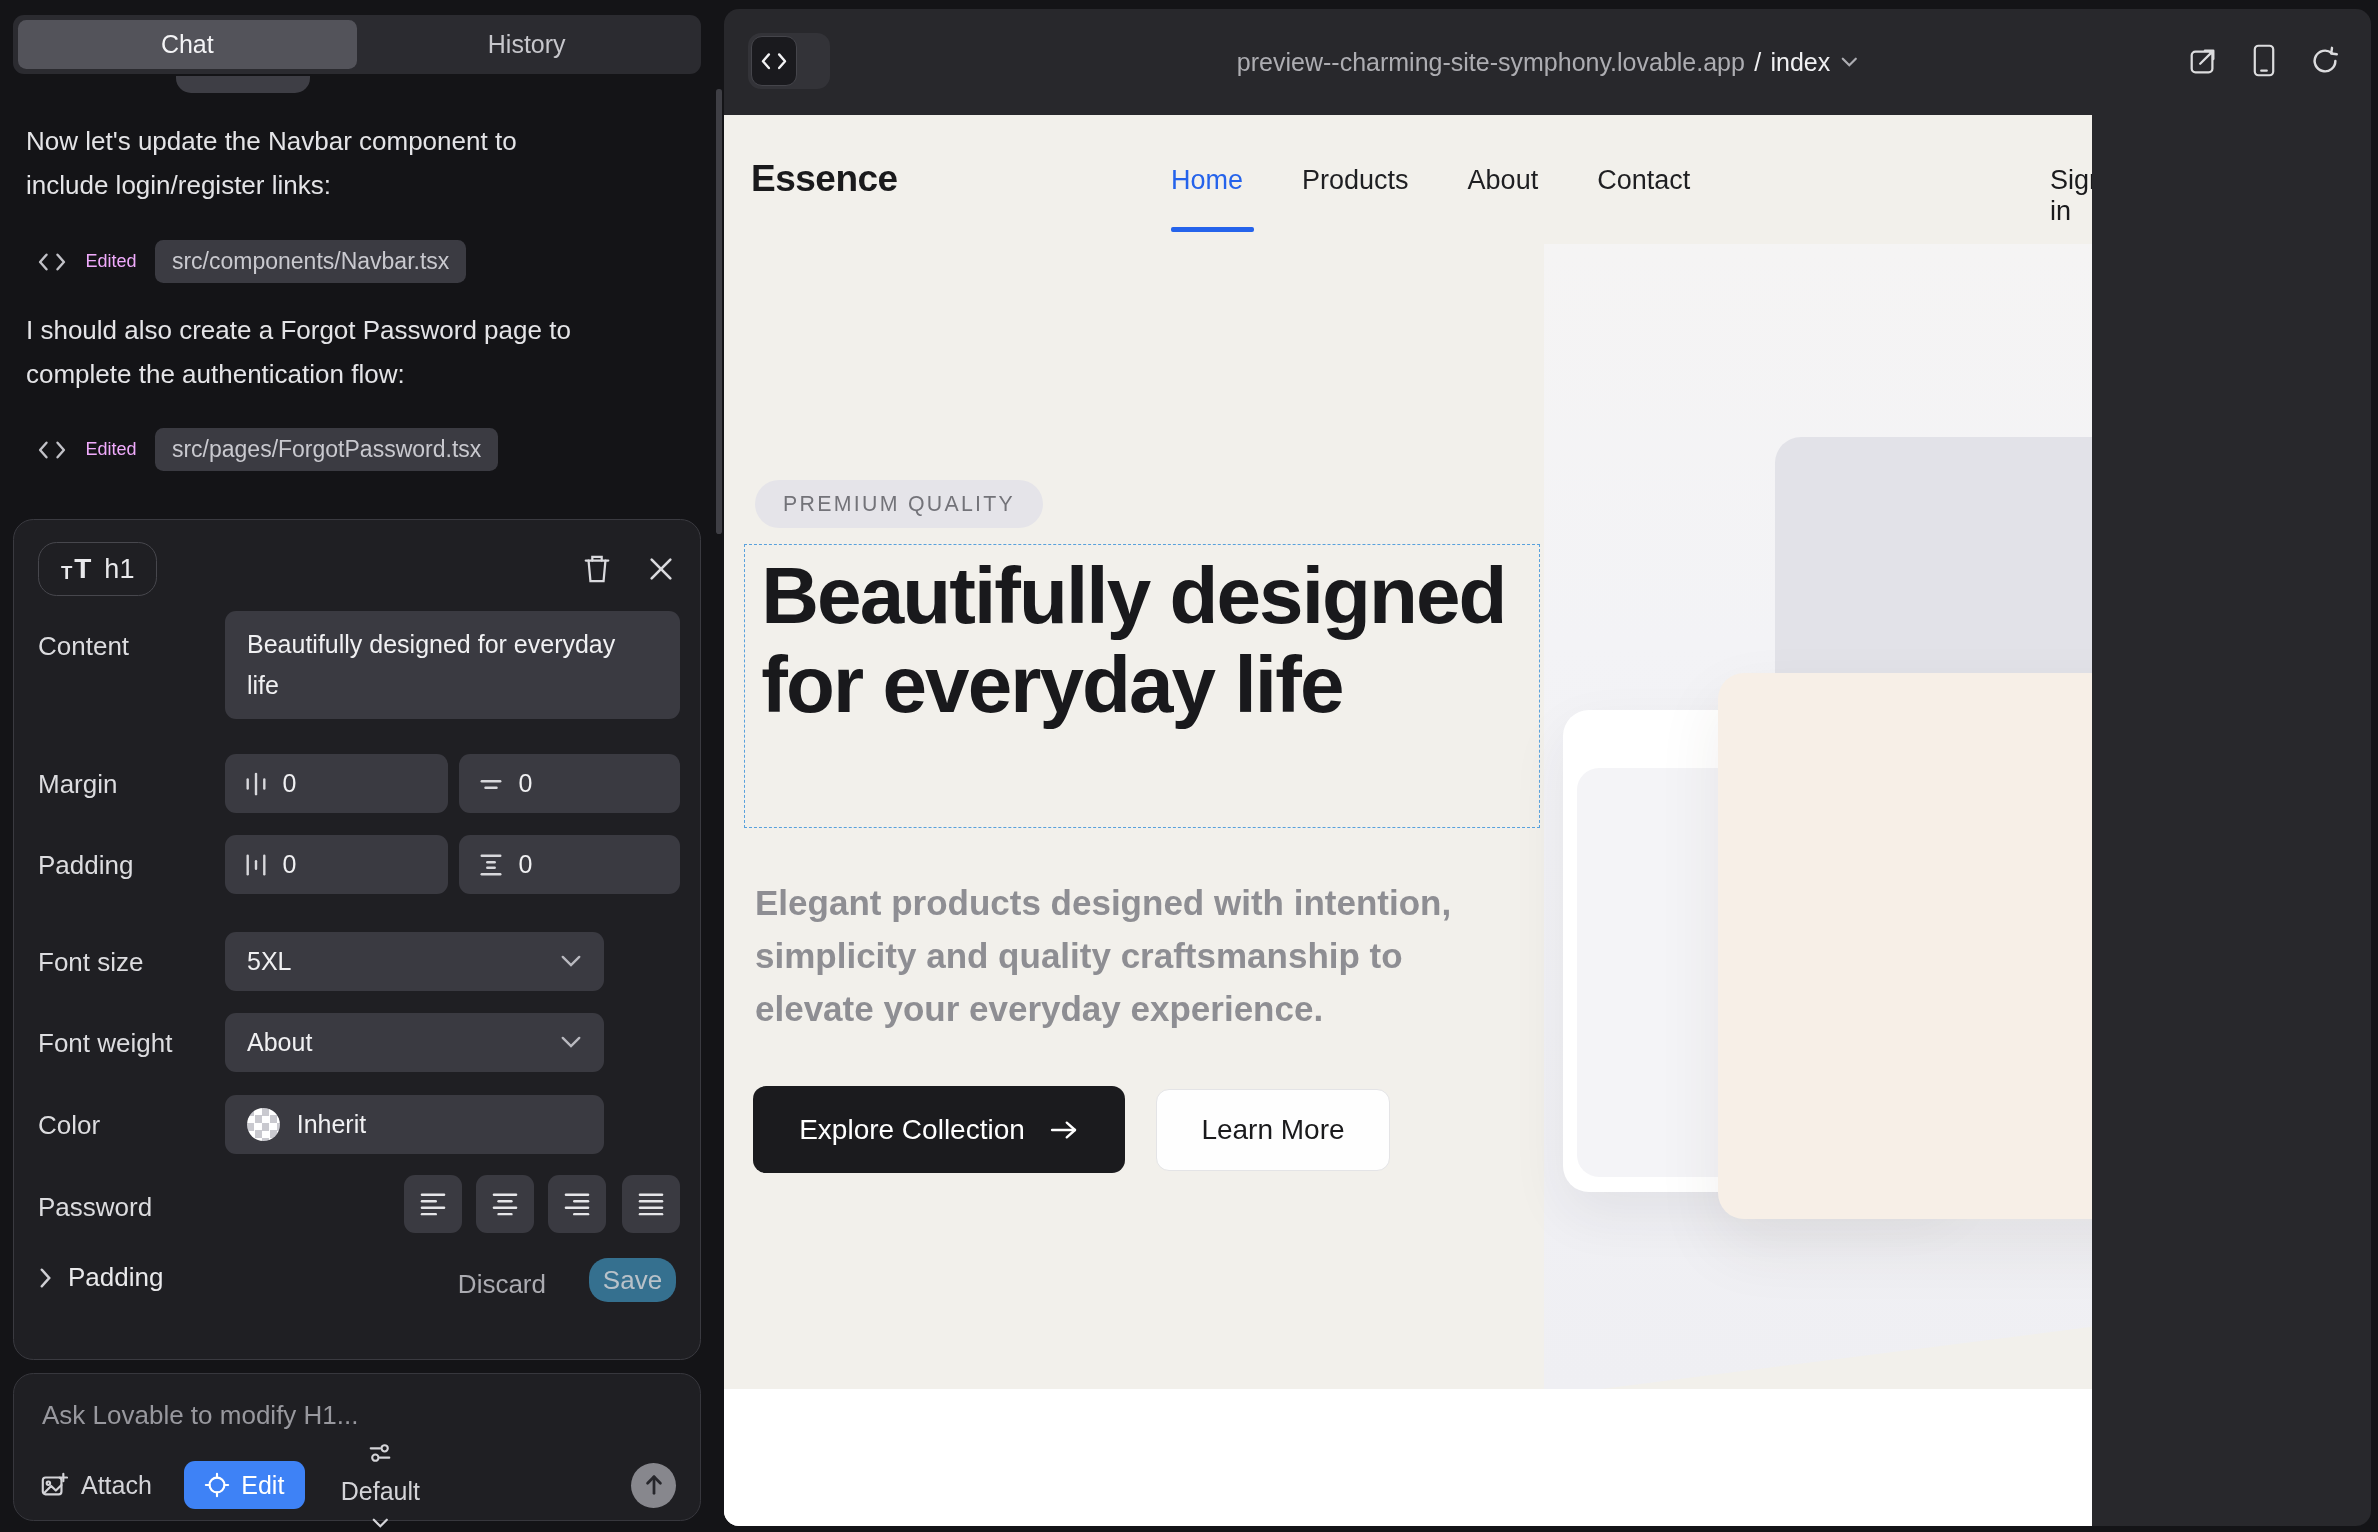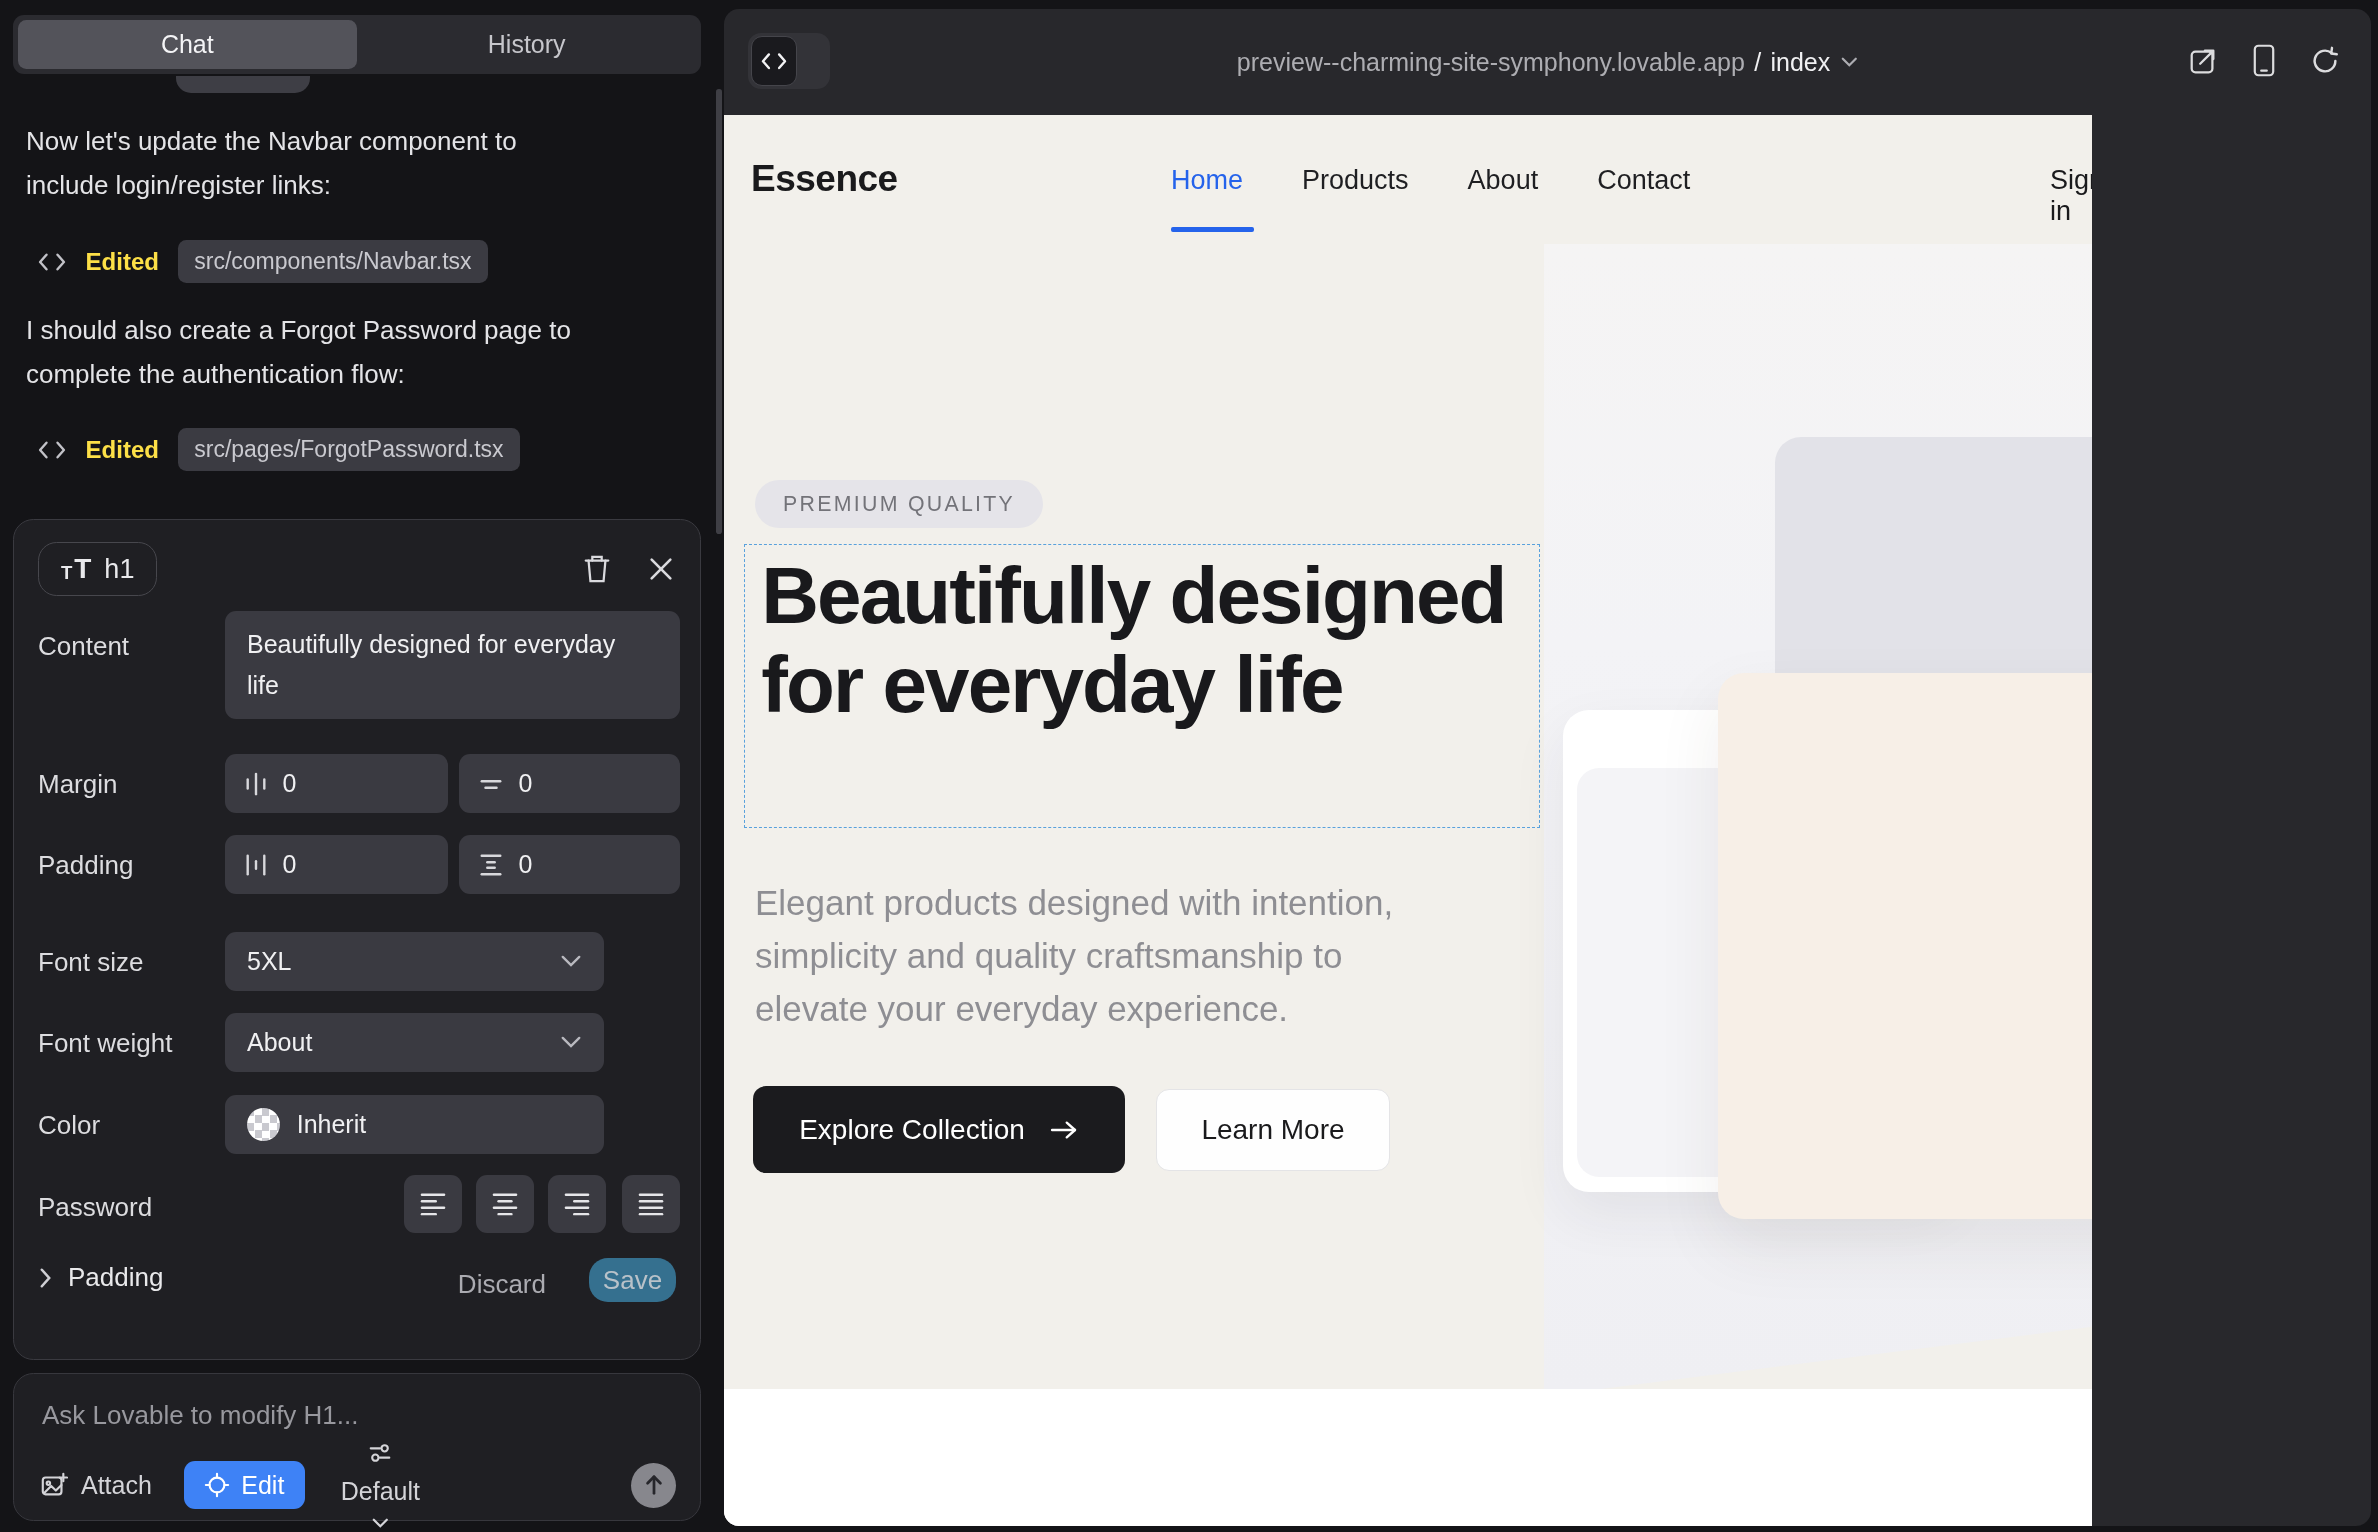--- a/index.html
+++ b/index.html
@@ -11,21 +11,21 @@
   
   .tabbar{left:13px;top:15px;width:688px;height:59px;background:#2B2B30;border-radius:11px;display:flex;padding:4.6px;}
   .tab{flex:1;border:0;background:transparent;border-radius:8.3px;font-size:25px;color:#C6C6CB;display:flex;align-items:center;justify-content:center;cursor:pointer;}
   .tab.active{background:#53535A;color:#F4F4F6;}
   .bubble-partial{left:176px;top:76px;width:134px;height:16.7px;background:#3E3E45;border-radius:0 0 15px 15px;}
   .scroll-thumb{left:716px;top:89px;width:5.6px;height:445px;background:#3F3F45;border-radius:2.8px;}
   .msg{left:26px;color:#E4E4E7;font-size:26px;line-height:44px;}
   .msg span{display:block;}
   .edited-row{left:37px;height:45px;display:flex;align-items:center;gap:18.6px;}
   .code-glyph{color:#C2C2C8;}
-  .edited{font-size:24px;font-weight:700;color:#fde047;}
+  .edited{font-size:18px;font-weight:400;color:#f0abfc;}
   .chip{background:#3B3B42;border-radius:8.3px;padding:8.3px 16.7px;font-size:23px;color:#C9C9CF;white-space:nowrap;}
 
   
   .editor{left:13px;top:519px;width:688px;height:841px;background:#1F1F23;border:1.9px solid #3A3A40;border-radius:20.4px;}
   .tagpill{left:24px;top:22px;height:54px;padding:0 22px;border:1.9px solid #47474D;border-radius:18.6px;display:inline-flex;align-items:center;gap:13px;color:#E9E9EC;}
   .t-ico{display:flex;align-items:flex-end;gap:1.9px;color:#E9E9EC;}
   .t-sm{font-size:18.6px;font-weight:600;line-height:1;}
   .t-lg{font-size:28px;font-weight:600;line-height:1;}
   .tagname{font-size:27px;color:#E9E9EC;}
   .icon-btn{width:37px;height:37px;display:flex;align-items:center;justify-content:center;background:transparent;border:0;color:#DADADE;cursor:pointer;padding:0;}
@@ -79,21 +79,21 @@
   .navlink{font-size:27px;color:#1F1F22;text-decoration:none;}
   .navlink.active{color:#2563EB;}
   .home-underline{left:447px;top:112px;width:83px;height:4.6px;background:#2563EB;border-radius:1.9px;}
   .signin{left:1298px;top:50px;font-size:27px;color:#1A1A1C;text-decoration:none;margin-left:28px;}
   .signup{left:1424px;top:37px;width:190px;height:65px;background:#2563EB;border:0;border-radius:11px;display:flex;align-items:center;justify-content:center;gap:13px;color:#FFFFFF;font-size:27px;cursor:pointer;}
 
   .badge{left:31px;top:365px;height:48px;padding:0 28px;background:#E5E4E9;border-radius:927px;display:inline-flex;align-items:center;font-size:21.3px;letter-spacing:2.3px;color:#737379;}
   .selbox{left:19.5px;top:429px;width:796px;height:284px;border:1.9px dashed #59A1DC;}
   .hero-h1{left:16.7px;top:5.6px;width:761px;font-size:80px;line-height:89px;font-weight:600;color:#19191C;letter-spacing:-1.9px;}
   .para{left:31px;top:761px;font-size:35px;line-height:53px;color:#8E8E93;}
-  .para span{display:block;}
+  .para span{display:block;font-weight:bold;}
   .cta-dark{left:29px;top:971px;width:372px;height:87px;background:#1B1B1E;border:0;border-radius:13px;display:flex;align-items:center;justify-content:center;gap:24px;color:#FFFFFF;font-size:28px;cursor:pointer;}
   .cta-light{left:432px;top:974px;width:234px;height:82px;background:#FEFEFE;border:1.9px solid #E4E4E6;border-radius:13px;display:flex;align-items:center;justify-content:center;color:#1A1A1C;font-size:28px;cursor:pointer;}
 </style>
 </head>
 <body>
 
 <div class="app">
 
   <aside>
 

